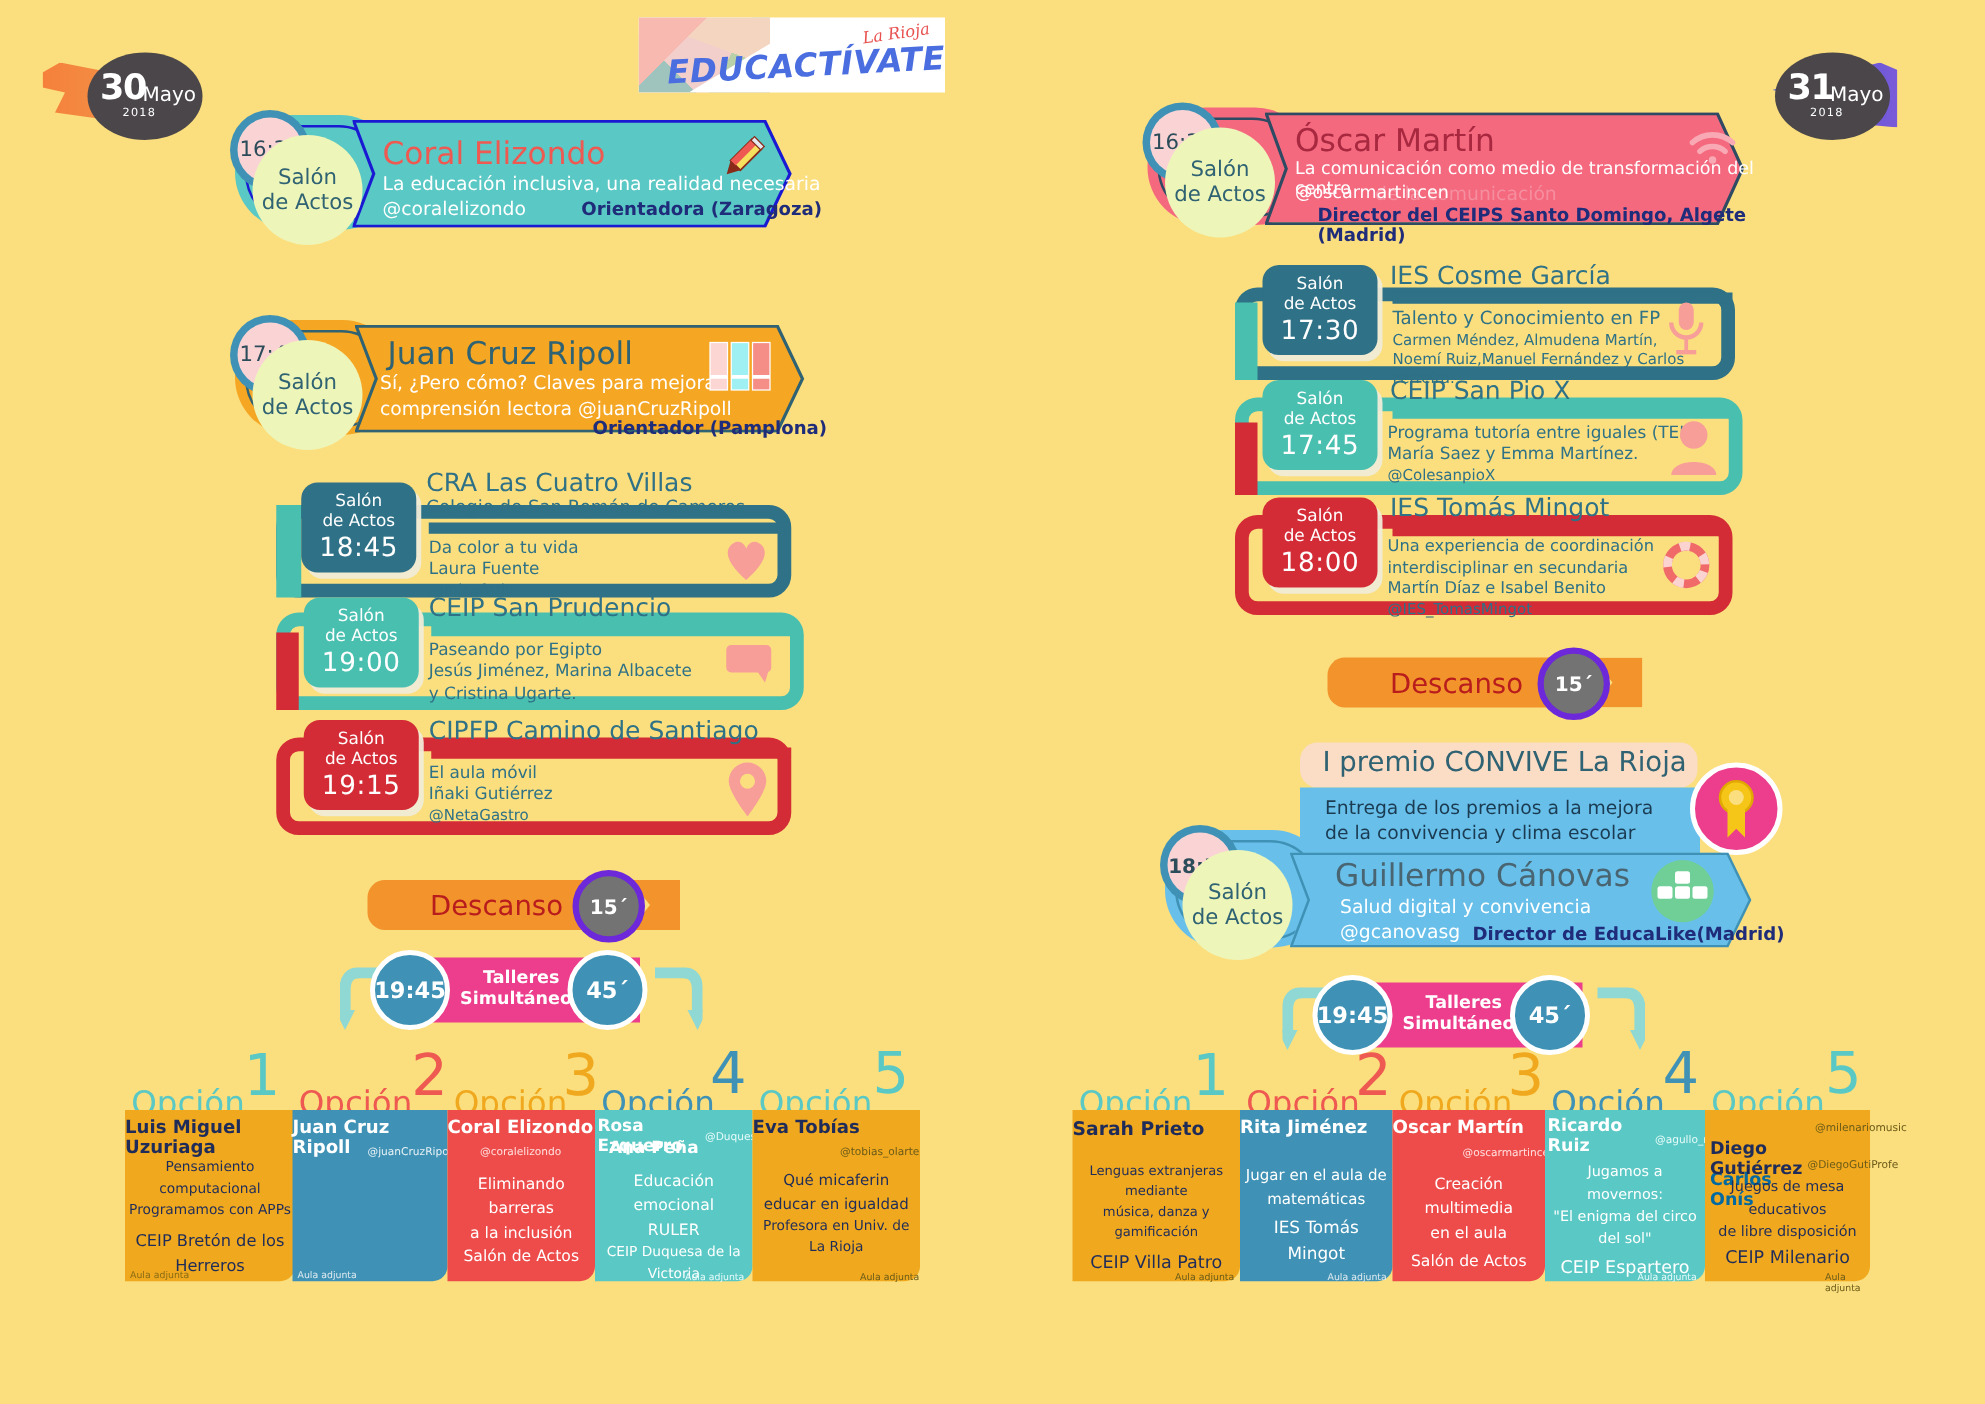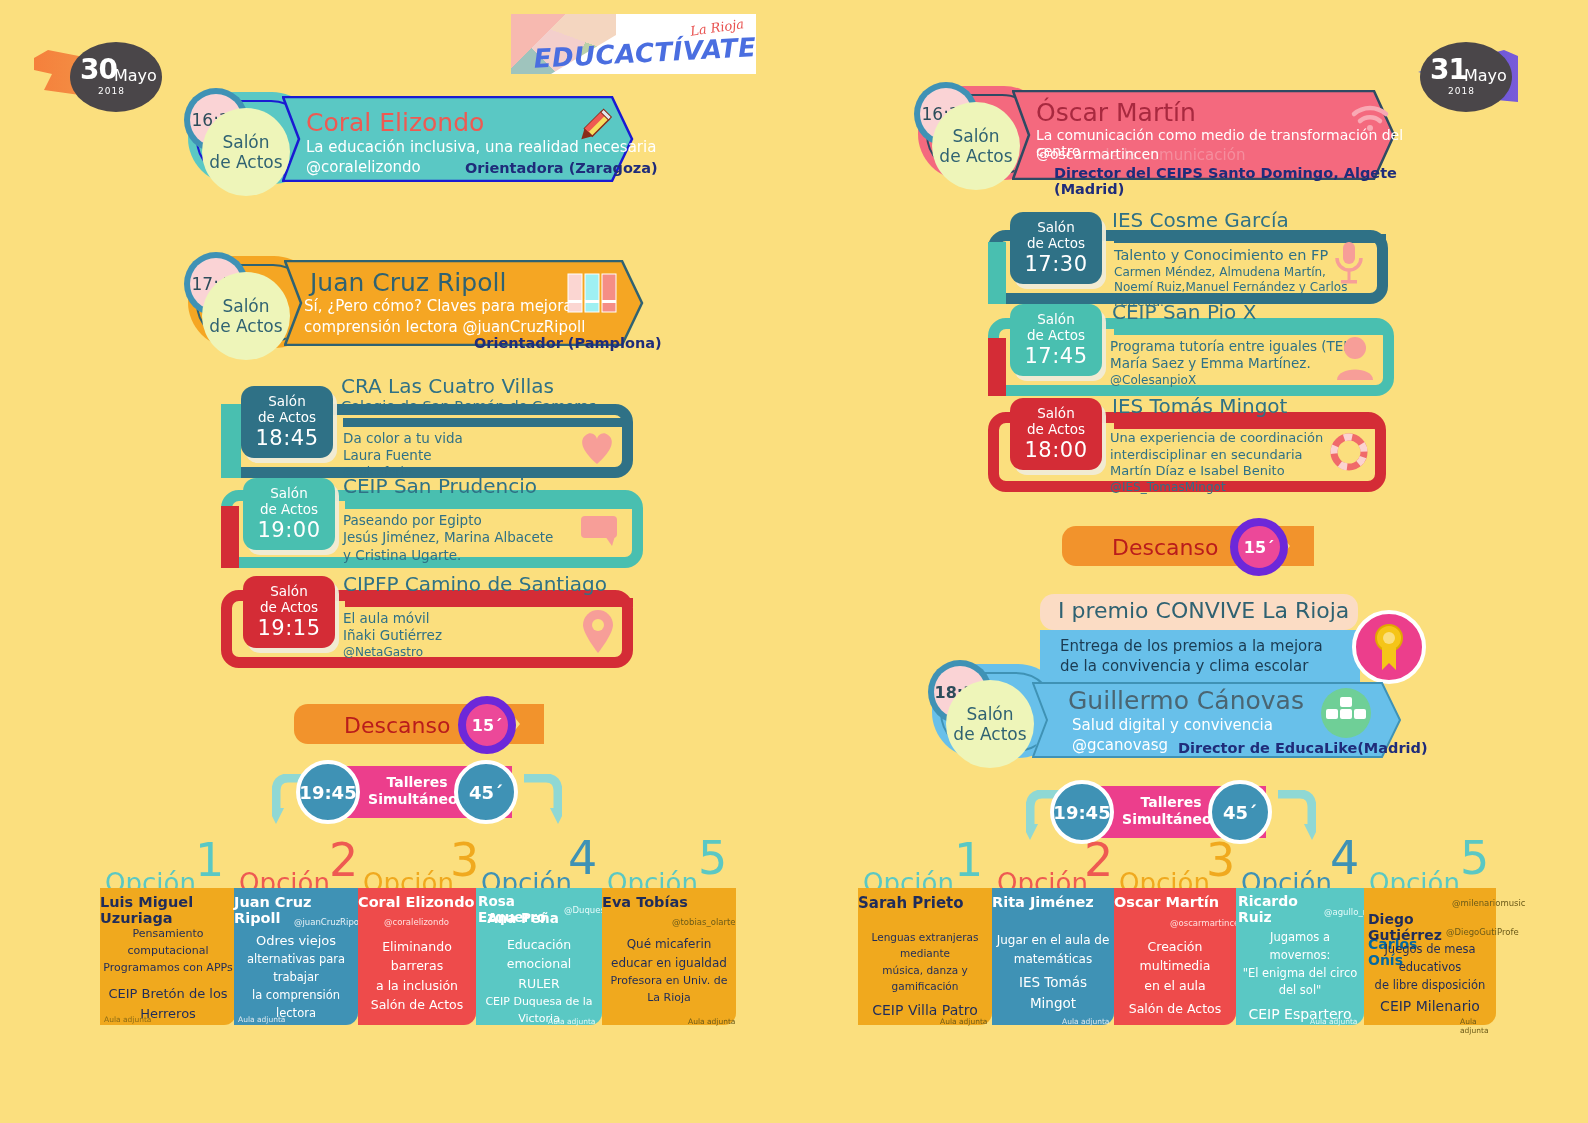--- a/index.html
+++ b/index.html
@@ -107,21 +107,21 @@
     position:absolute;height:40px;background:#f2932c;
     border-radius:14px 0 0 14px;
   }
   .desc-tail{
     position:absolute;width:40px;height:40px;background:#f2932c;
     clip-path:polygon(0 0,40px 0,40px 40px,0 40px,16px 20px);
   }
   .desc-txt{position:absolute;color:#b91c1c;font-size:22px;}
   .desc-circ{
     position:absolute;width:58px;height:58px;border-radius:50%;
-    background:#ec4899;border:8px solid #6d28d9;
+    background:#737373;border:5px solid #6d28d9;
     display:flex;align-items:center;justify-content:center;
     color:#fff;font-size:16px;font-weight:bold;
   }
 
   
   .tal-band{position:absolute;height:52px;background:#ec3e8c;}
   .tal-txt{
     position:absolute;color:#fff;font-size:14px;font-weight:bold;
     text-align:center;line-height:1.22;
   }
@@ -334,25 +334,20 @@
     </div>
     <div class="opt-aula" style="left:4px;top:160px;color:#8a6b16;">Aula adjunta</div>
   </div>
 
   <div class="abs" style="left:234px;top:855px;width:124px;height:170px;">
     <div class="opt-label" style="left:5px;top:-2px;color:#ee5a52;">Opción</div>
     <div class="opt-num" style="left:95px;top:-22px;color:#ee5a52;">2</div>
     <div class="opt-card" style="left:0;top:33px;width:124px;height:137px;background:#3f92b5;"></div>
     <div class="opt-name" style="left:0;top:39px;width:124px;font-size:14.5px;color:#fff;">Juan Cruz Ripoll</div>
     <div class="opt-handle" style="left:60px;top:62px;color:#e8f2f7;">@juanCruzRipoll</div>
-    <div class="opt-lines" style="left:2px;top:76px;width:120px;font-size:11.5px;color:#fff;">
-      <div style="font-size:13px;">Odres viejos</div>
-      <div>alternativas para trabajar</div>
-      <div>la comprensión lectora</div>
-    </div>
     <div class="opt-aula" style="left:4px;top:160px;color:#dfeaf0;">Aula adjunta</div>
   </div>
 
   <div class="abs" style="left:358px;top:855px;width:118px;height:170px;">
     <div class="opt-label" style="left:5px;top:-2px;color:#f0a91e;">Opción</div>
     <div class="opt-num" style="left:92px;top:-22px;color:#f0a91e;">3</div>
     <div class="opt-card" style="left:0;top:33px;width:118px;height:137px;background:#ee4b4b;"></div>
     <div class="opt-name" style="left:0;top:39px;width:118px;font-size:14.5px;color:#fff;">Coral  Elizondo</div>
     <div class="opt-handle" style="left:26px;top:62px;color:#ffe0de;">@coralelizondo</div>
     <div class="opt-lines" style="left:2px;top:82px;width:114px;font-size:12.5px;color:#fff;">

